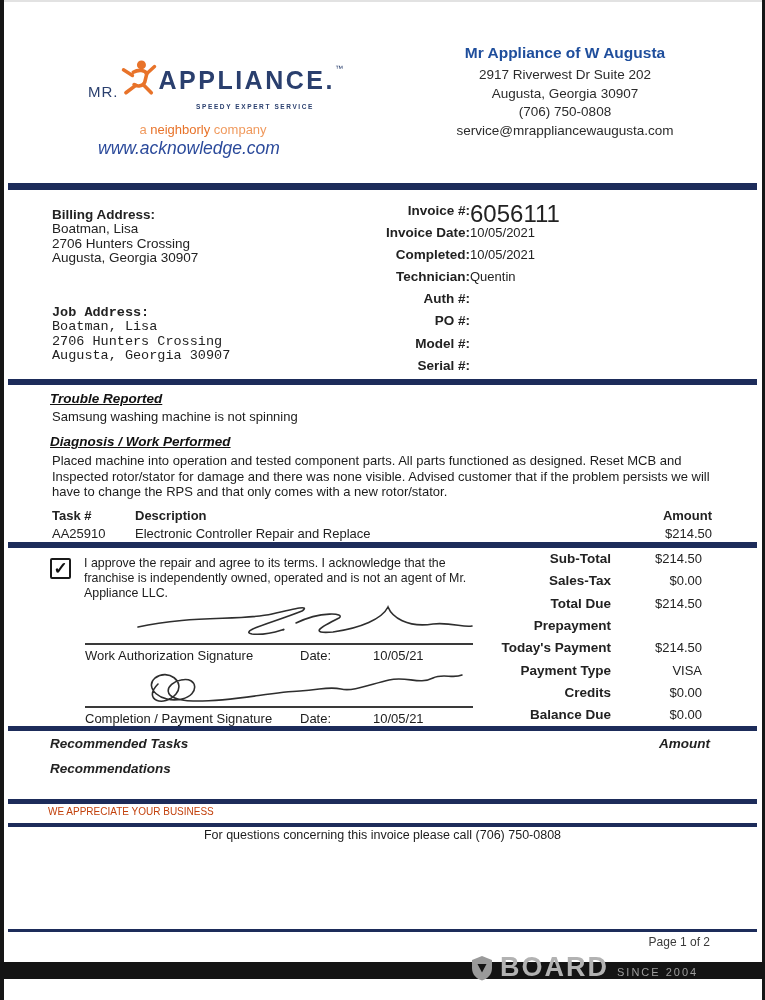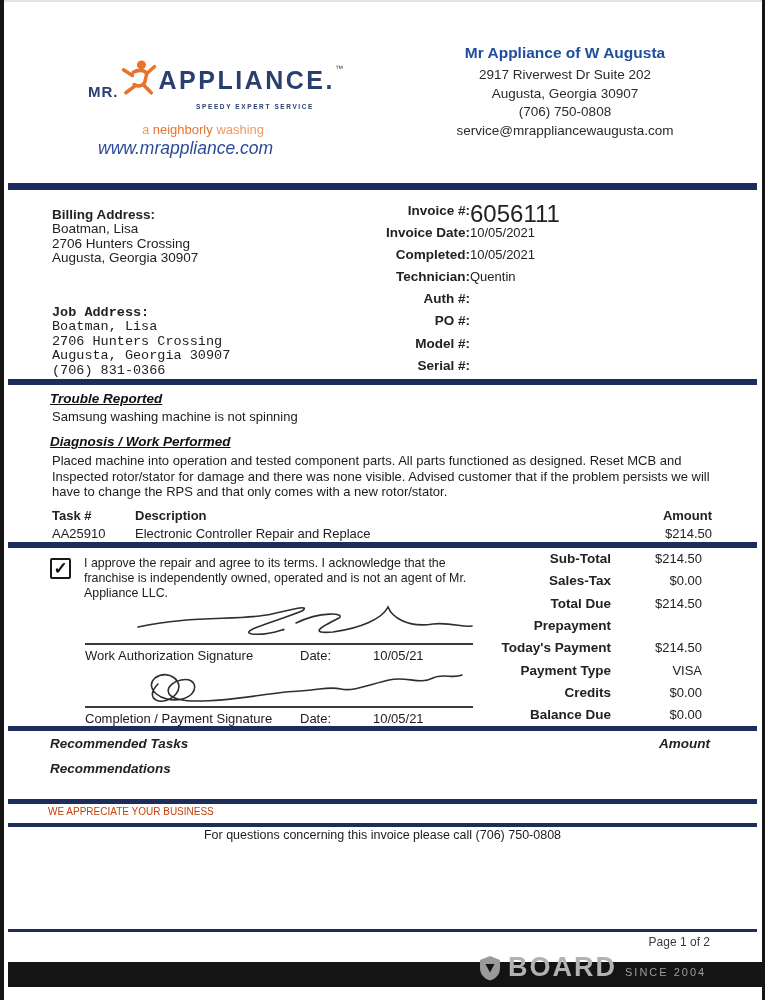--- a/index.html
+++ b/index.html
@@ -11,21 +11,21 @@
   }
   .edge { position:absolute; top:0; bottom:0; width:4px; background:#161616; }
   .edge.left { left:0; } .edge.right { right:0; width:3px; }
   .topstrip { position:absolute; top:0; left:0; right:0; height:2px; background:#e2e2e2; }
 
   .bar { position:absolute; left:8px; right:8px; background:#1d2c5a; }
 
   
   .logo-block { position:absolute; left:88px; top:58px; width:230px; }
   .logo-row { display:flex; align-items:center; }
-  .logo-mr { font-weight:bold; color:#2a3f6e; font-size:15px; letter-spacing:1px;margin-top:22px; }
+  .logo-mr { font-weight:normal; color:#2a3f6e; font-size:15px; letter-spacing:1px;margin-top:22px; }
   .logo-runner { margin:0 2px; }
   .logo-appliance { font-weight:bold; color:#2a3f6e; font-size:25px; letter-spacing:2.5px; }
   .logo-tm { font-size:8px; color:#2a3f6e; align-self:flex-start; margin-top:6px; }
   .logo-tagline { text-align:right; font-size:6.5px; letter-spacing:1.6px; color:#2a3f6e; font-weight:bold; margin-top:1px; padding-right:4px; }
   .neighborly { text-align:center; margin-top:12px; font-size:13px; color:#f09a5e; }
   .neighborly b { color:#e8732a; font-weight:400; }
   .website { position:absolute; left:98px; top:138px; font-style:italic; color:#2b4a9b; font-size:17.5px; }
 
   .company-block { position:absolute; left:400px; top:44px; width:330px; text-align:center; }
   .company-name { color:#1f4e9c; font-weight:bold; font-size:15.5px; margin-bottom:4px; }
@@ -68,21 +68,21 @@
   .tot-label { width:131px; text-align:right; font-weight:bold; font-size:13.5px; }
   .tot-value { flex:1; text-align:right; font-size:13px; }
 
   
   .rec-row { position:absolute; left:50px; right:55px; display:flex; justify-content:space-between;
              font-weight:bold; font-style:italic; font-size:13.5px; }
   .appreciate { position:absolute; left:48px; top:806px; font-size:10px; color:#c2410c; }
   .questions { position:absolute; left:0; right:0; top:828px; text-align:center; font-size:12.5px; color:#1c1c1c; }
   .page-num { position:absolute; right:55px; top:935px; font-size:12px; color:#3a3a3a; }
 
-  .blackbar { position:absolute; left:0; right:0; top:962px; height:25px; background:#141414;margin-left:8px; }
+  .blackbar { position:absolute; left:0; right:0; top:962px; height:17px; background:#141414; }
   .watermark { position:absolute; left:470px; top:-10px; display:flex; align-items:center; }
   .wm-brand { font-size:27px; font-weight:800; letter-spacing:2px; color:#b2b2b2; margin-left:6px; }
   .wm-since { font-size:11px; letter-spacing:2px; color:#9d9d9d; margin-left:8px; margin-top:9px; }
 </style>
 </head>
 <body>
 
 <div class="page">
   <div class="topstrip"></div>
   <div class="edge left"></div>
@@ -98,23 +98,23 @@
           <path d="M14,21 L3,14" fill="none" stroke="#e8732a" stroke-width="4.2" stroke-linecap="round"></path>
           <path d="M31,19 L41,10" fill="none" stroke="#e8732a" stroke-width="4.2" stroke-linecap="round"></path>
           <path d="M18,33 L6,42" fill="none" stroke="#e8732a" stroke-width="4.4" stroke-linecap="round"></path>
           <path d="M27,32 L37,42" fill="none" stroke="#e8732a" stroke-width="4.4" stroke-linecap="round"></path>
         </svg>
       </span>
       <span class="logo-appliance">APPLIANCE.</span>
       <span class="logo-tm">™</span>
     </div>
     <div class="logo-tagline">SPEEDY EXPERT SERVICE</div>
-    <div class="neighborly"><span>a </span><b>neighborly</b><span> washing</span></div>
-  </div>
-  <div class="website">www.mrappliance.com</div>
+    <div class="neighborly"><span>a </span><b>neighborly</b><span> company</span></div>
+  </div>
+  <div class="website">www.acknowledge.com</div>
 
   <div class="company-block">
     <div class="company-name">Mr Appliance of W Augusta</div>
     <div class="company-line">2917 Riverwest Dr Suite 202</div>
     <div class="company-line">Augusta, Georgia 30907</div>
     <div class="company-line">(706) 750-0808</div>
     <div class="company-line">service@mrappliancewaugusta.com</div>
   </div>
 
   <div class="bar" style="top:183px;height:7px;"></div>
@@ -124,21 +124,20 @@
     <div>Boatman, Lisa</div>
     <div>2706 Hunters Crossing</div>
     <div>Augusta, Georgia 30907</div>
   </div>
 
   <div class="addr-block" style="top:306px;font-family:Liberation Mono, monospace;">
     <div class="addr-label">Job Address:</div>
     <div>Boatman, Lisa</div>
     <div>2706 Hunters Crossing</div>
     <div>Augusta, Georgia 30907</div>
-    <div>(706) 831-0366</div>
   </div>
 
   <div class="inv-block">
     <div class="inv-row">
       <span class="inv-label">Invoice #:</span>
       <span class="inv-value big">6056111</span>
     </div>
     <div class="inv-row">
       <span class="inv-label">Invoice Date:</span>
       <span class="inv-value">10/05/2021</span>

